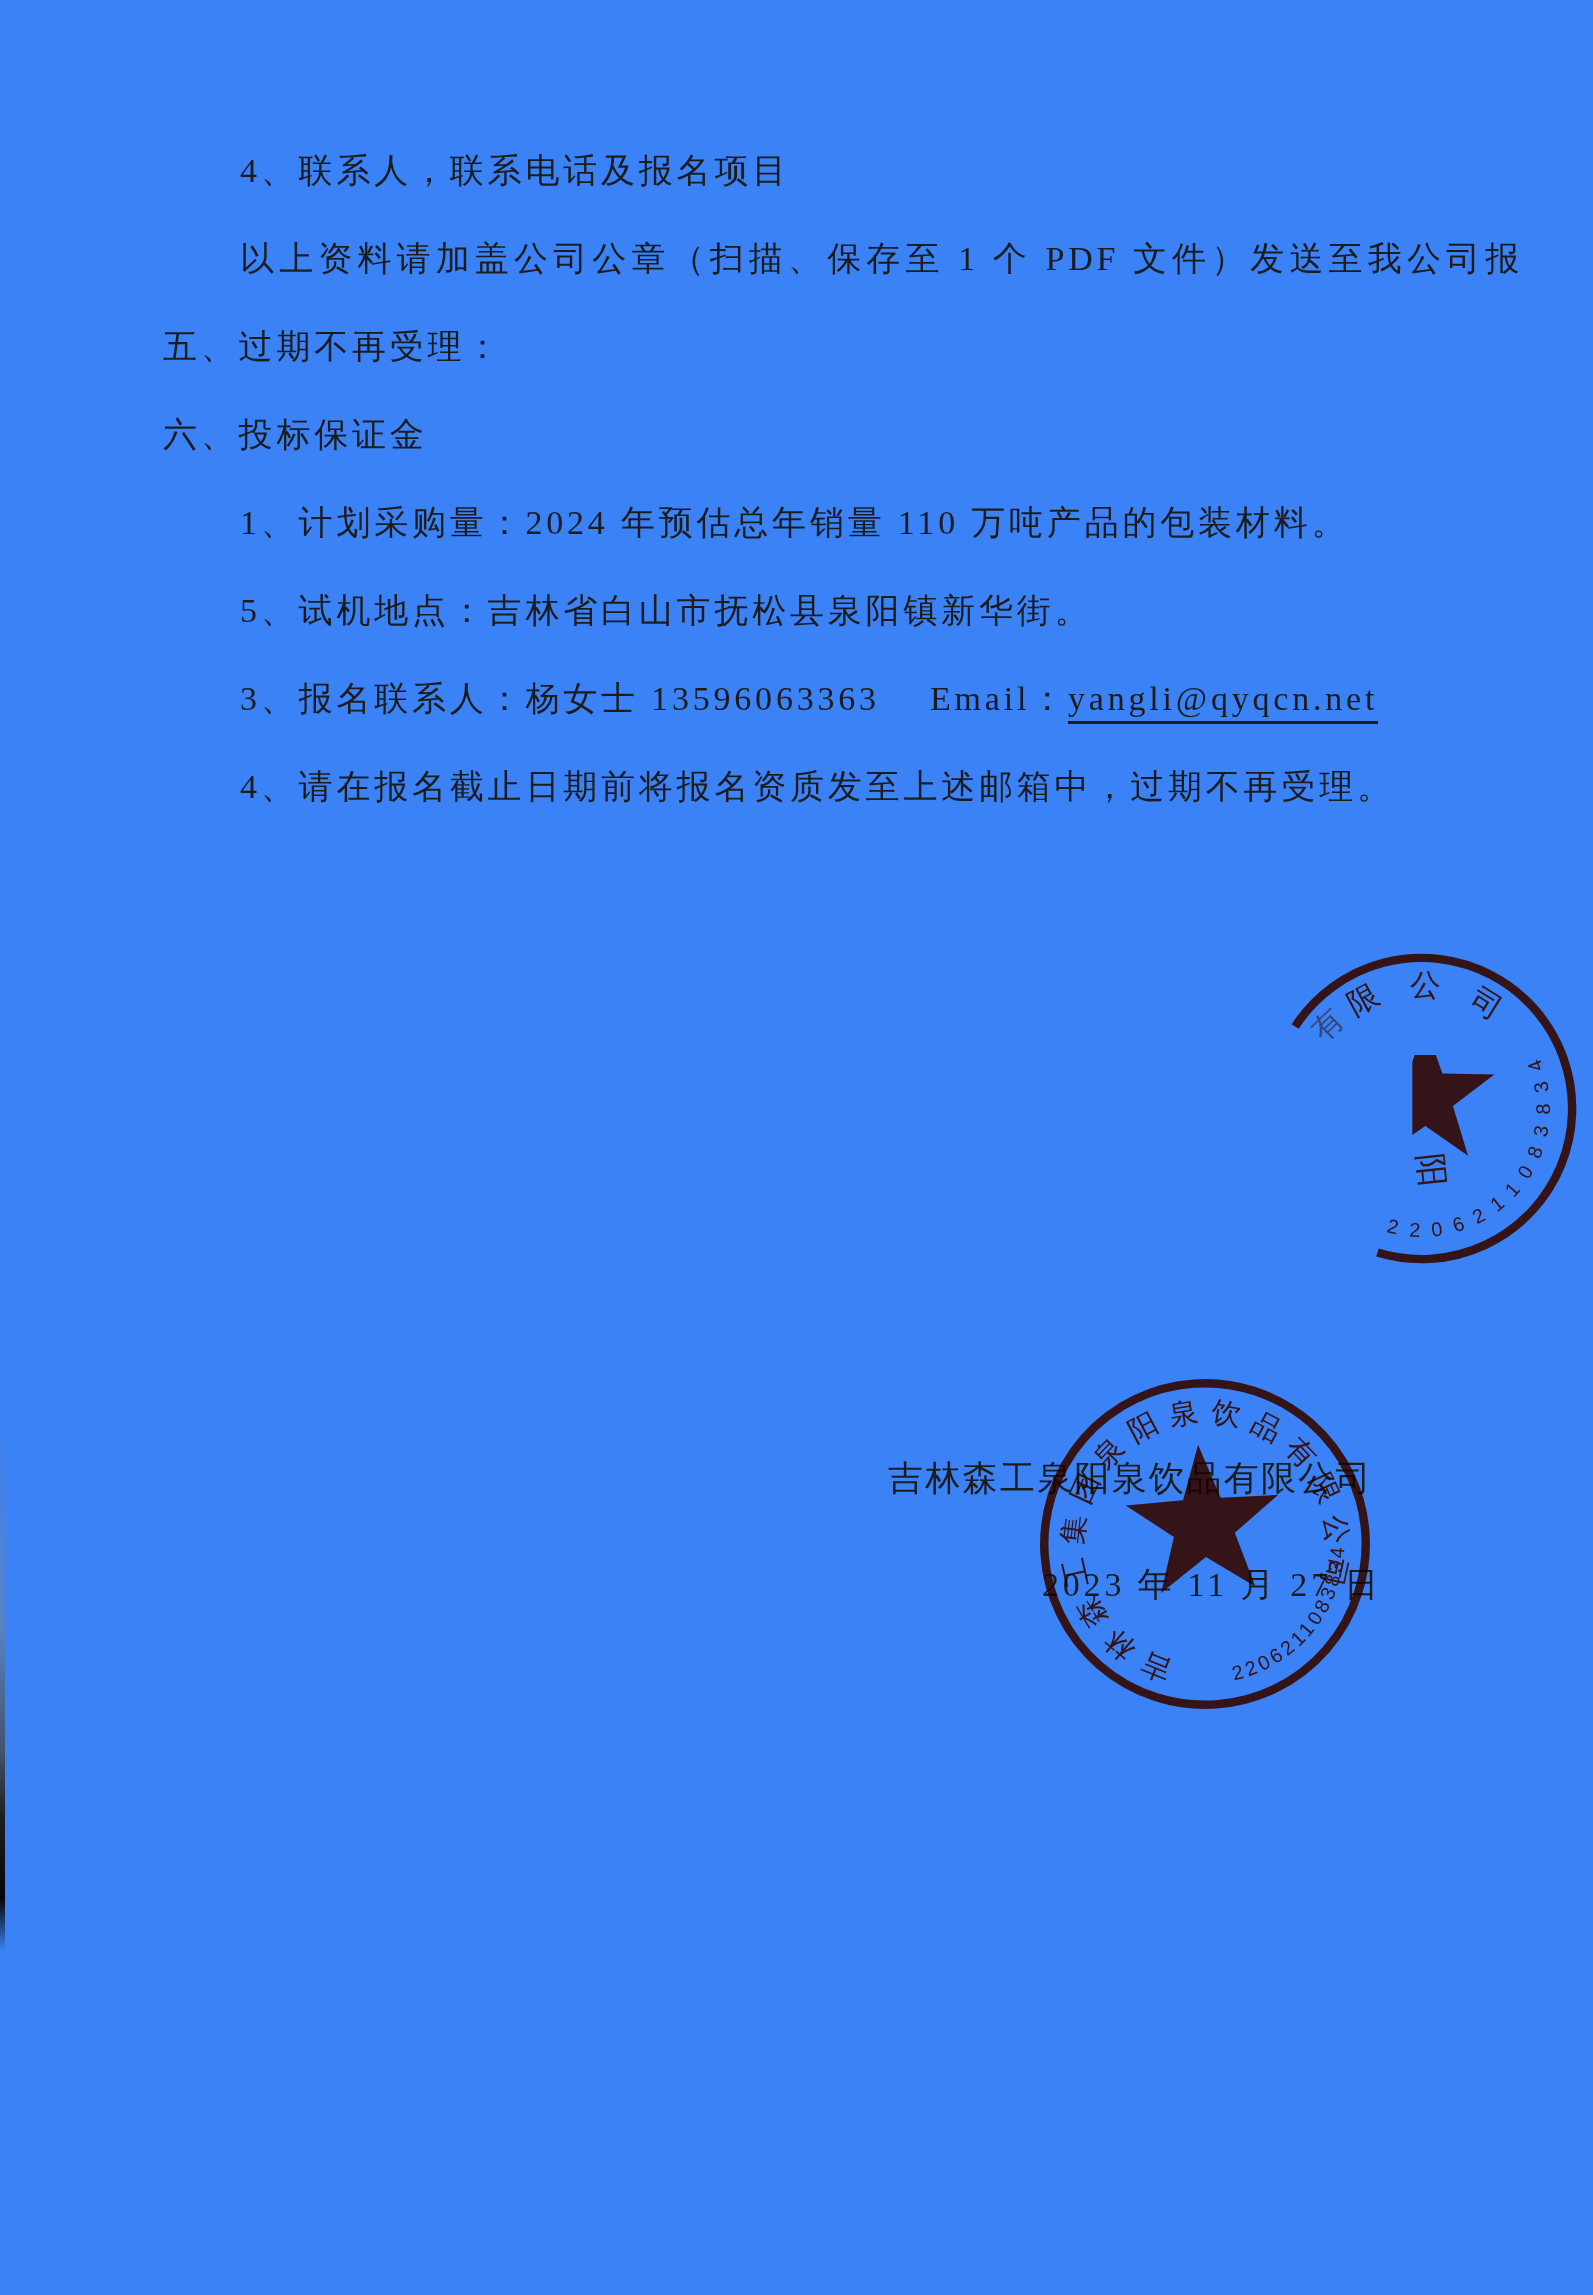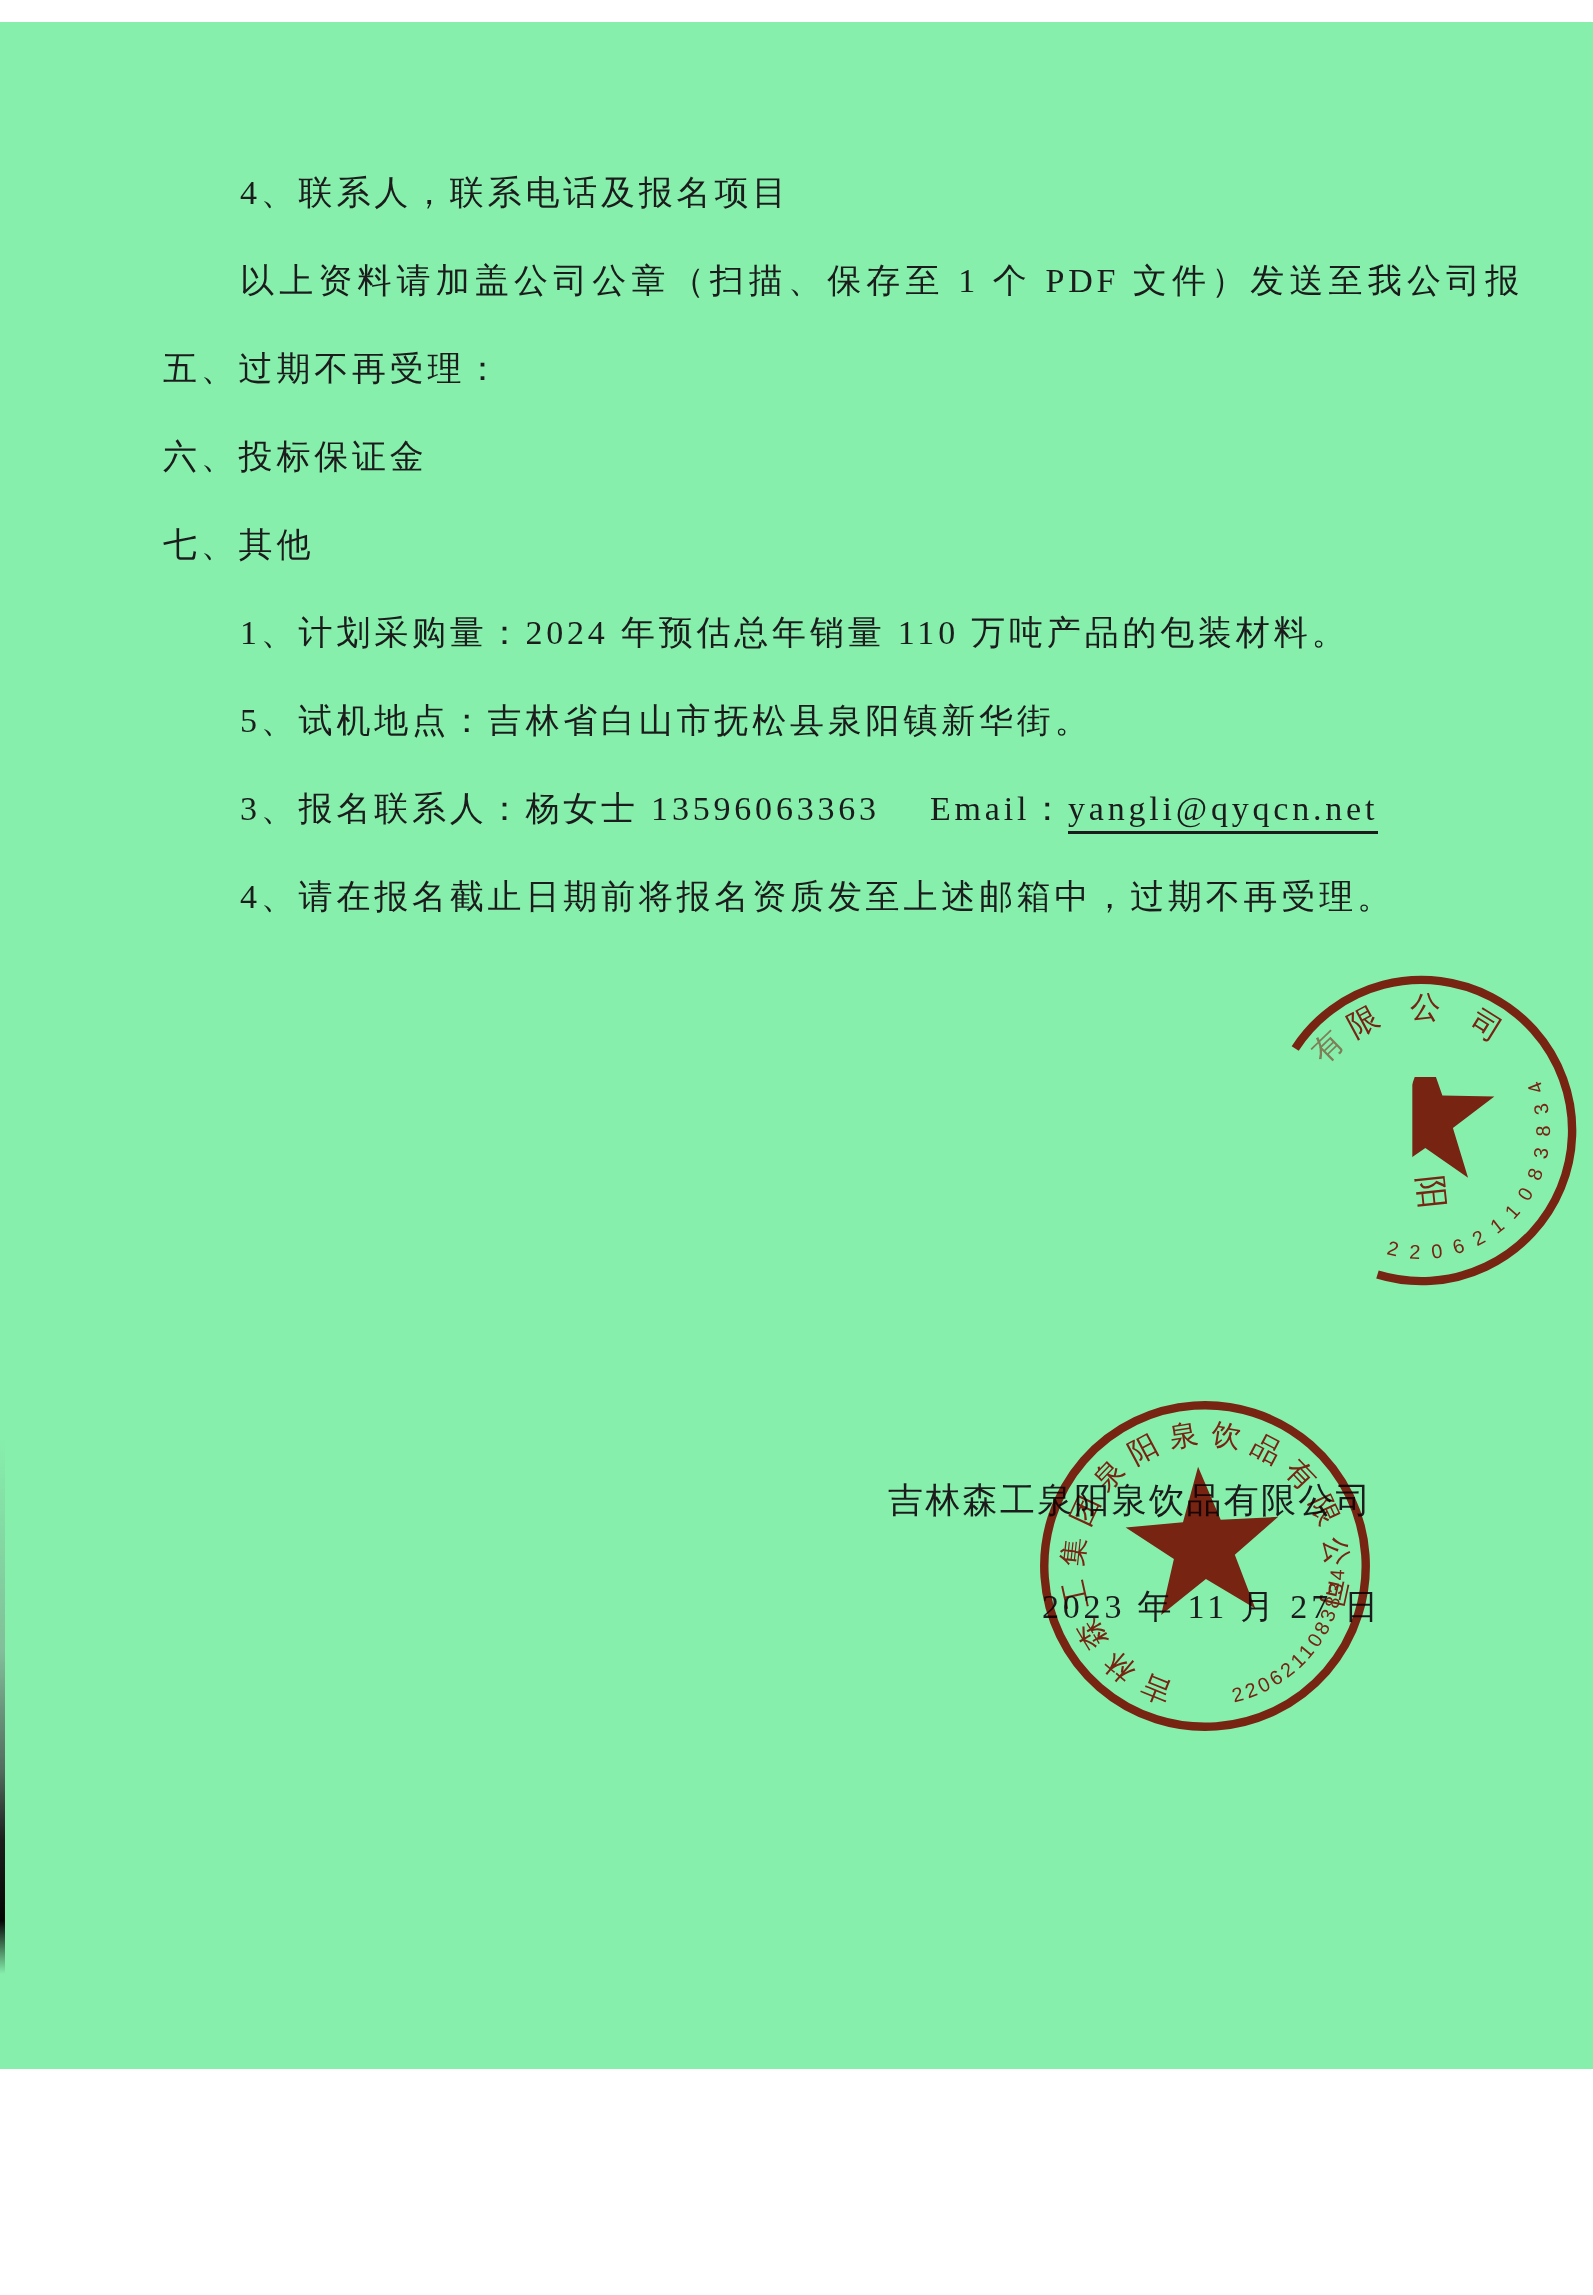--- a/index.html
+++ b/index.html
@@ -2,22 +2,22 @@
 <html style="--seal: #e2261a; --ink: #1c1c1c;font-size:12.2px"><head>
 <meta charset="utf-8">
 <style>
   html,body{margin:0;padding:0;}
   body{
     width:1594px;height:2295px;
     background:#ffffff;
     font-family:"Liberation Serif","DejaVu Serif",serif;
   }
   .page{
-    position:relative;width:1594px;height:2047px;
-    background:#86efac;overflow:hidden;margin-top:22px;
+    position:relative;width:1594px;height:2295px;
+    background:#3b82f6;overflow:hidden;
   }
   
   .body-text{
     position:absolute;left:163px;top:127px;width:1360px;
     font-size:34px;color:var(--ink,#1c1c1c);
     letter-spacing:3.8px;
   }
   .line{
     height:88px;line-height:88px;white-space:nowrap;
   }
@@ -73,21 +73,20 @@
 </head>
 <body>
 
 <div class="page">
 
   <div class="body-text">
       <div class="line indent"><span>4、联系人，联系电话及报名项目</span></div>
       <div class="line indent justify"><span>以上资料请加盖公司公章（扫描、保存至 1 个 PDF 文件）发送至我公司报</span></div>
       <div class="line"><span>五、过期不再受理：</span></div>
       <div class="line"><span>六、投标保证金</span></div>
-      <div class="line"><span>七、其他</span></div>
       <div class="line indent"><span>1、计划采购量：2024 年预估总年销量 110 万吨产品的包装材料。</span></div>
       <div class="line indent"><span>5、试机地点：吉林省白山市抚松县泉阳镇新华街。</span></div>
       <div class="line indent"><span>3、报名联系人：杨女士 13596063363&nbsp;　Email：</span><span class="email">yangli@qyqcn.net</span></div>
       <div class="line indent"><span>4、请在报名截止日期前将报名资质发至上述邮箱中，过期不再受理。</span></div>
     </div>
 
   <div class="sig-company">吉林森工泉阳泉饮品有限公司</div>
   <div class="sig-date">2023 年 11 月 27 日</div>
 
   <div class="seal seal-bottom">

